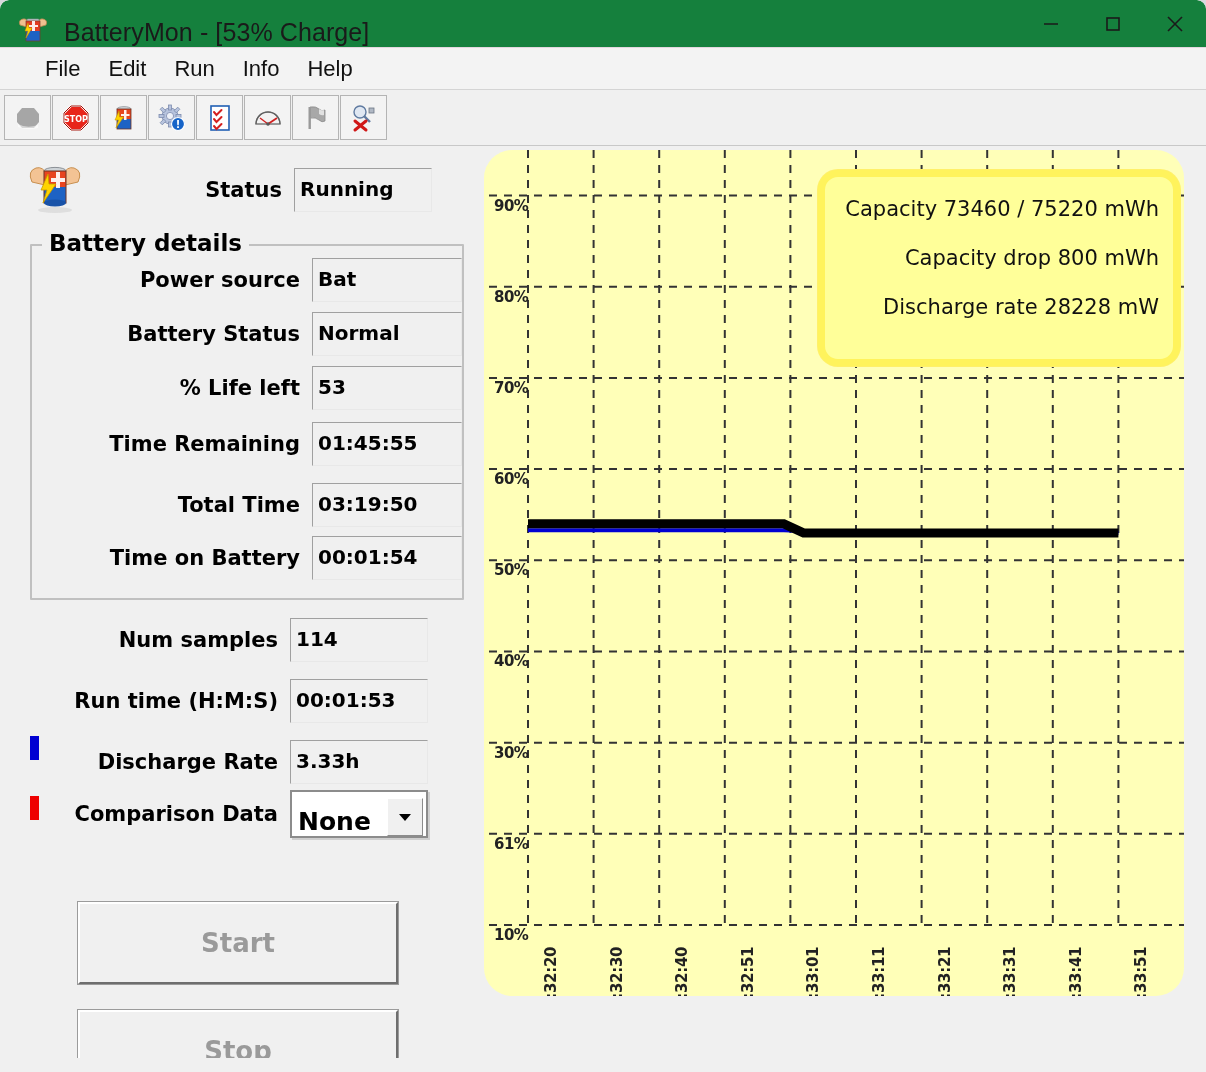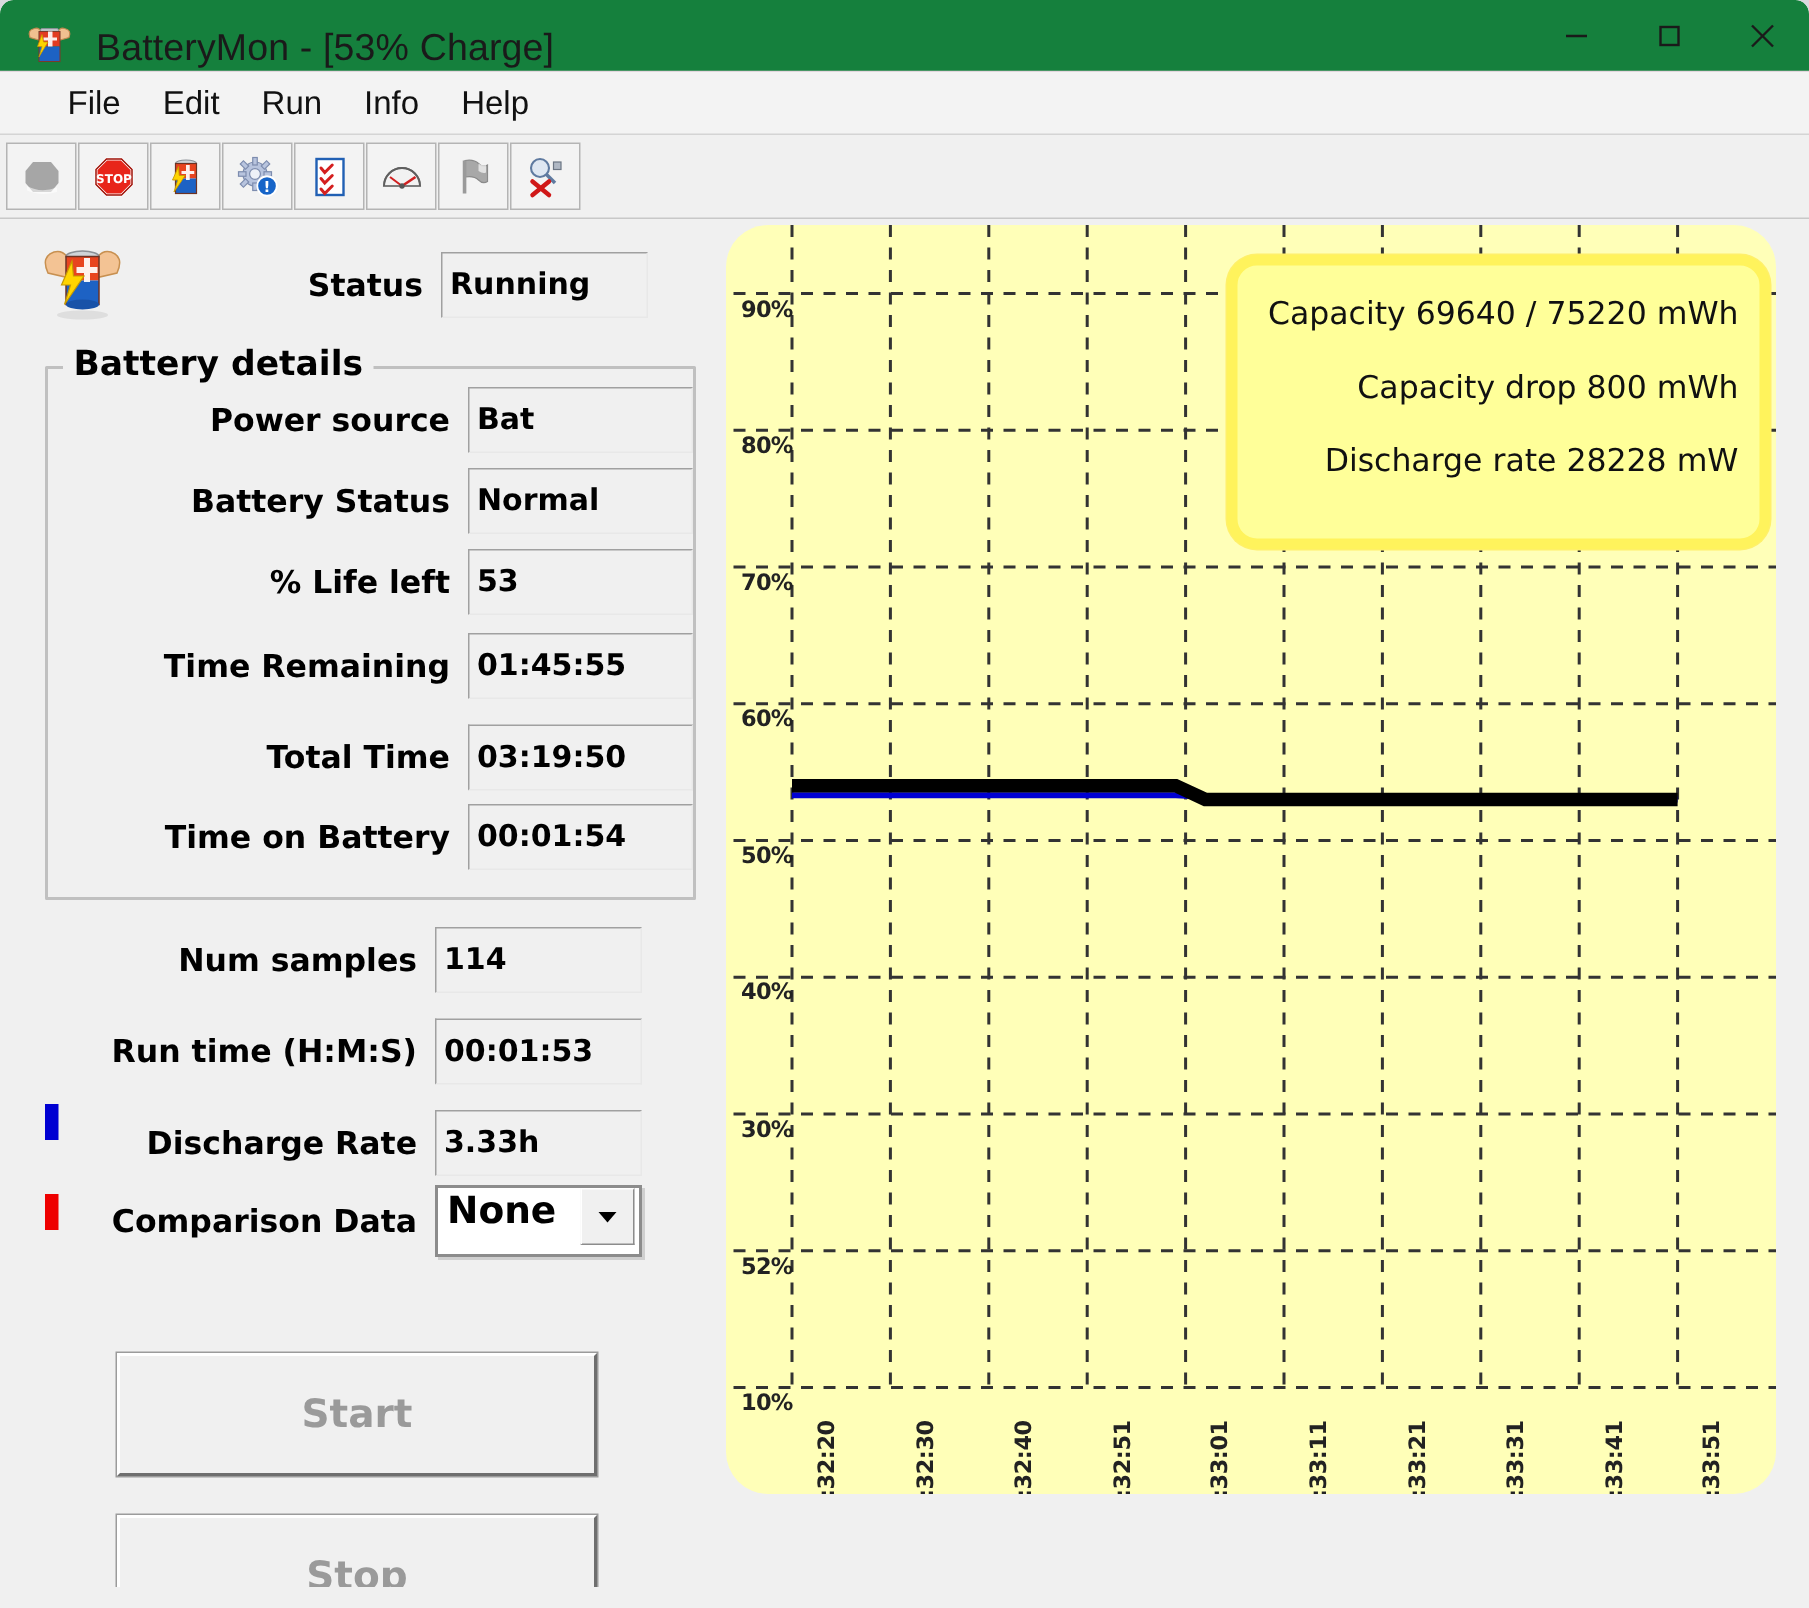--- a/index.html
+++ b/index.html
@@ -129,21 +129,21 @@
   .orow .fld { width: 138px; }
 
   .legend-swatch {
     position:absolute; width:9px; height:24px;
   }
 
   
   .combo {
     width:138px; height:48px;
     background:#fff; border:2px solid #8c8c8c;
-    display:flex; align-items:flex-start;
+    display:flex; align-items:flex-end;
     box-shadow: 2px 2px 0 #cfcfcf;
   }
   .combo-text {
     flex:1; padding-left:6px;
     font-family:"DejaVu Sans", sans-serif; font-weight:bold;
     font-size:25px; color:#000; white-space:nowrap; overflow:hidden;
   }
   .combo-arrow {
     width:36px; height:38px; margin-right:3px;
     background:#f0f0f0; border:1px solid #fff;
@@ -465,34 +465,34 @@
             <polyline points="44,380.20588235294116 175.2,380.20588235294116 240.79999999999998,380.20588235294116 299.84,380.20588235294116 319.52,381.1176470588235 372,381.1176470588235 437.6,381.1176470588235 634.4,382.94117647058823" fill="none" stroke="#0000d2" stroke-width="4" stroke-linejoin="miter" stroke-linecap="butt"></polyline>
             <polyline points="44,373.8235294117647 109.6,373.8235294117647 175.2,373.8235294117647 240.79999999999998,373.8235294117647 299.84,373.8235294117647 319.52,382.94117647058823 372,382.94117647058823 437.6,382.94117647058823 503.19999999999993,382.94117647058823 568.8,382.94117647058823 634.4,382.94117647058823" fill="none" stroke="#000000" stroke-width="9" stroke-linejoin="miter" stroke-linecap="butt"></polyline>
           </svg>
       <div class="ylab" style="left: 10px; top: 46.5882px;">90%</div>
           <div class="ylab" style="left: 10px; top: 137.765px;">80%</div>
           <div class="ylab" style="left: 10px; top: 228.941px;">70%</div>
           <div class="ylab" style="left: 10px; top: 320.118px;">60%</div>
           <div class="ylab" style="left: 10px; top: 411.294px;">50%</div>
           <div class="ylab" style="left: 10px; top: 502.471px;">40%</div>
           <div class="ylab" style="left: 10px; top: 593.647px;">30%</div>
-          <div class="ylab" style="left: 10px; top: 684.824px;">52%</div>
+          <div class="ylab" style="left: 10px; top: 684.824px;">61%</div>
           <div class="ylab" style="left: 10px; top: 776px;">10%</div>
           <div class="xlab" style="left: 58px; top: 869px;">12:32:20</div>
           <div class="xlab" style="left: 123.6px; top: 869px;">12:32:30</div>
           <div class="xlab" style="left: 189.2px; top: 869px;">12:32:40</div>
           <div class="xlab" style="left: 254.8px; top: 869px;">12:32:51</div>
           <div class="xlab" style="left: 320.4px; top: 869px;">12:33:01</div>
           <div class="xlab" style="left: 386px; top: 869px;">12:33:11</div>
           <div class="xlab" style="left: 451.6px; top: 869px;">12:33:21</div>
           <div class="xlab" style="left: 517.2px; top: 869px;">12:33:31</div>
           <div class="xlab" style="left: 582.8px; top: 869px;">12:33:41</div>
           <div class="xlab" style="left: 648.4px; top: 869px;">12:33:51</div>
         </div>
       <div id="legendbox" style="left: 336px; top: 24px; width: 362px; height: 196px; padding: 22px 14px 0px 10px; background: rgb(255, 255, 153); border-color: rgb(255, 243, 92);">
-        <div class="legend-line">Capacity 69640 / 75220 mWh</div>
+        <div class="legend-line">Capacity 73460 / 75220 mWh</div>
         <div class="legend-line" style="margin-top: 28px;">Capacity drop 800 mWh</div>
         <div class="legend-line" style="margin-top: 28px;">Discharge rate 28228 mW</div>
       </div>
     </div>
 
   </div>
 </div>
 
 </body></html>

